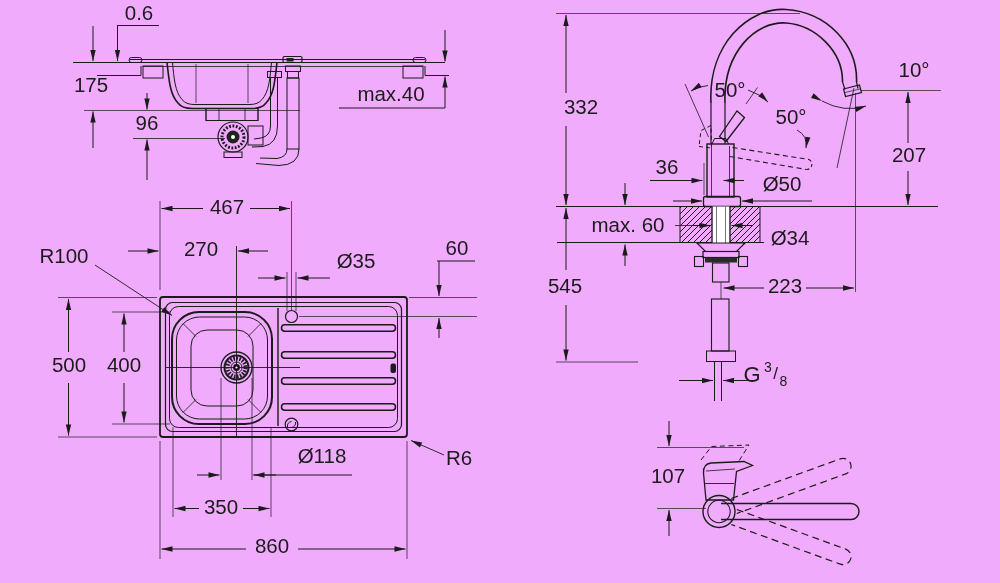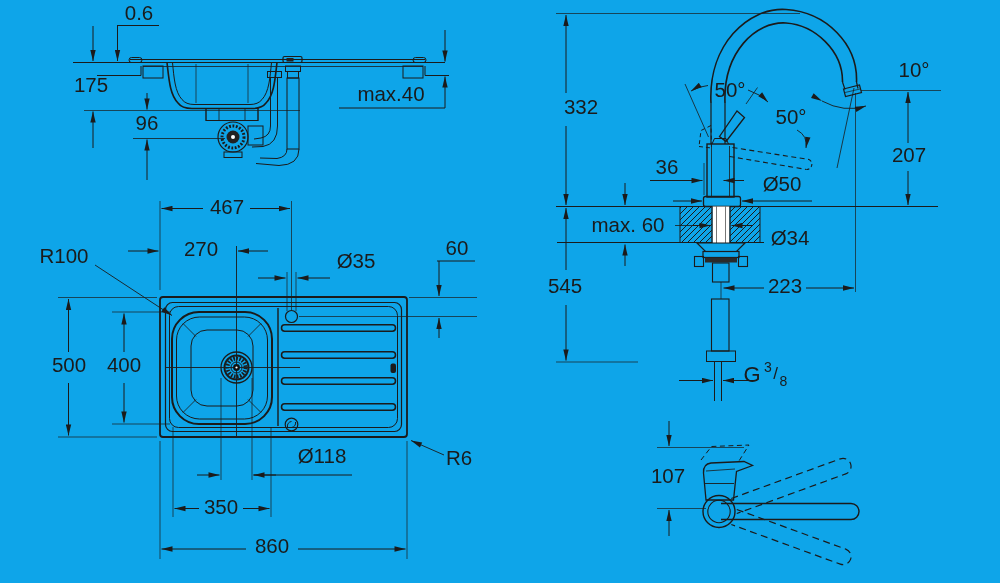--- a/index.html
+++ b/index.html
@@ -1,16 +1,16 @@
 <!DOCTYPE html>
 <html><head>
 <meta charset="utf-8">
 <style>
   html,body{margin:0;padding:0;background:#fff;}
-  #stage{width:1000px;height:583px;background:#0ea5e9;position:relative;overflow:hidden;}
+  #stage{width:1000px;height:583px;background:#f0abfc;position:relative;overflow:hidden;}
   svg{display:block;}
   text{font-family:"Liberation Sans","DejaVu Sans",sans-serif;fill:#1b1b1b;}
   .dimtxt{font-size:20.5px;}
   .small{font-size:14px;}
   .mid{font-size:17px;}
   .gsym{font-size:22px;}
   .ln{stroke:#1b1b1b;fill:none;}
 </style>
 </head>
 <body>

